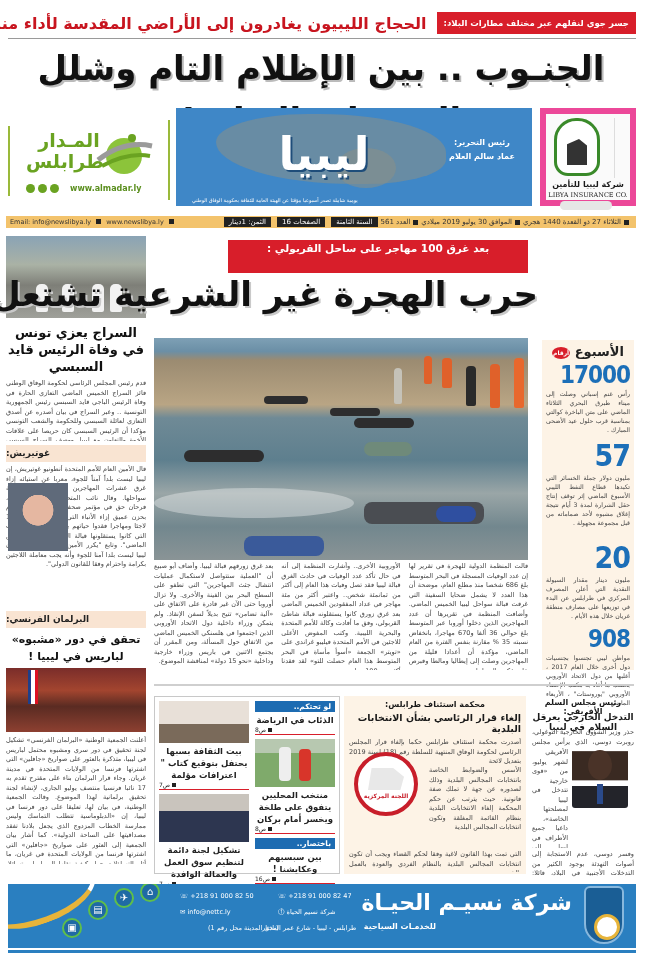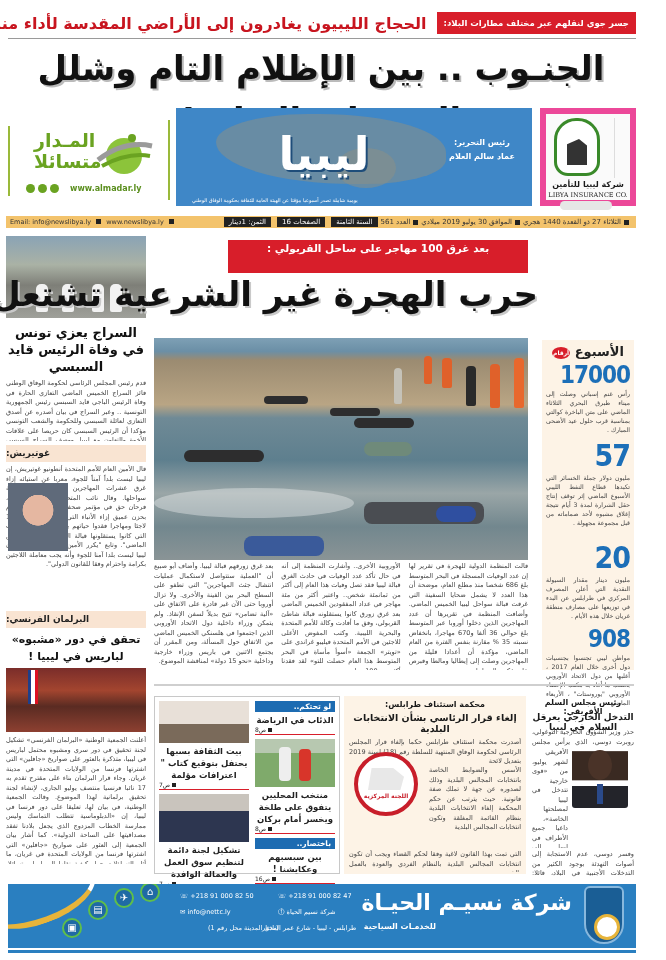--- a/index.html
+++ b/index.html
@@ -27,21 +27,21 @@
   #masthead { left: 176px; top: 108px; width: 356px; height: 98px; background: #3f87c7; overflow: hidden; }
   #map-shape { position: absolute; left: 40px; top: 6px; width: 230px; height: 70px; background: #8a8f86; opacity: 0.55; border-radius: 40% 55% 35% 60%; }
   #map-shape2 { position: absolute; left: 160px; top: 40px; width: 60px; height: 40px; background: #8a8f86; opacity: 0.55; border-radius: 50%; }
   #paper-name { position: absolute; left: 18px; top: 6px; width: 260px; height: 80px; color: #fff; font-size: 46px; font-weight: 900; text-align: center; line-height: 80px; text-shadow: 2px 2px 0 #1e4d7a; letter-spacing: -2px; }
   #editor-label { position: absolute; right: 10px; top: 30px; width: 80px; text-align: center; color: #fff; font-size: 8px; font-weight: bold; }
   #editor-name { position: absolute; right: 10px; top: 44px; width: 80px; text-align: center; color: #fff; font-size: 8px; font-weight: bold; }
   #paper-tagline { position: absolute; left: 16px; bottom: 3px; color: #fff; font-size: 5px; white-space: nowrap; }
 
   #almadar-ad { left: 8px; top: 120px; width: 162px; height: 80px; border-right: 2px solid #9ab93a; }
   #almadar-logo { position: absolute; left: 86px; top: 10px; width: 60px; height: 48px; }
-  #almadar-name { position: absolute; left: 26px; top: 10px; width: 70px; color: #6aa321; font-size: 19px; font-weight: bold; line-height: 21px; text-align: left; }
+  #almadar-name { position: absolute; left: 26px; top: 10px; width: 70px; color: #6aa321; font-size: 19px; font-weight: bold; line-height: 21px; text-align: center; }
   #almadar-url { position: absolute; left: 62px; top: 64px; color: #5b8f1f; font-size: 8px; font-weight: bold; direction: ltr; }
   .soc { position: absolute; top: 64px; width: 9px; height: 9px; border-radius: 50%; background: #6aa321; }
   #almadar-left-rule { left: 8px; top: 126px; width: 2px; height: 70px; background: #9ab93a; }
 
   
   #datebar { left: 6px; top: 216px; width: 630px; height: 12px; background: #f3c36c; display: flex; align-items: center; font-size: 7px; color: #333; white-space: nowrap; padding: 0 4px; }
   #datebar .blk { background: #222; color: #fff; padding: 0 5px; margin: 0 3px; height: 10px; line-height: 10px; font-size: 7px; }
   #datebar .sq { display: inline-block; width: 5px; height: 5px; background: #222; margin: 0 3px; }
   #datebar .links { margin-right: auto; color: #333; font-size: 6.5px; }
 
@@ -137,21 +137,21 @@
 
 <div id="almadar-ad" class="abs">
   <svg id="almadar-logo" viewBox="0 0 60 48">
     <ellipse cx="30" cy="26" rx="18" ry="18" fill="#8cc43a"></ellipse>
     <path d="M4 30 Q30 10 58 16" stroke="#9a9a9a" stroke-width="5" fill="none"></path>
     <path d="M8 36 Q34 22 56 26" stroke="#6aa321" stroke-width="4" fill="none"></path>
     <circle cx="38" cy="8" r="4" fill="#6aa321"></circle>
   </svg>
   <div id="almadar-name">
     <div>المـدار</div>
-    <div>متسائلا</div>
+    <div>طرابلس</div>
   </div>
   <div class="soc" style="left:18px;"></div>
   <div class="soc" style="left:30px;"></div>
   <div class="soc" style="left:42px;"></div>
   <div id="almadar-url">www.almadar.ly</div>
 </div>
 <div id="almadar-left-rule" class="abs"></div>
 
 <div id="datebar" class="abs">
   <span class="sq"></span>
@@ -259,21 +259,21 @@
     <div class="brief-hl" style="margin-top:2px;">منتخب المحليين يتفوق على طلخة ويخسر أمام بركان</div>
     <div class="pg"><span class="sq"></span><span>ص8</span></div>
     <div class="brief-tag" style="margin-top:4px;">باختصار..</div>
     <div class="brief-hl" style="margin-top:2px;">بين سبسبهم وعكايشنا !</div>
     <div class="pg"><span class="sq"></span><span>ص16</span></div>
   </div>
 </div>
 
 <div id="court" class="abs">
   <div style="text-align:center;font-size:8px;font-weight:bold;">محكمة استئناف طرابلس:</div>
-  <div style="text-align:center;font-size:9.5px;font-weight:900;margin-top:3px;">إلغاء قرار الرئاسي بشأن الانتخابات البلدية</div>
+  <div style="text-align:right;font-size:9.5px;font-weight:900;margin-top:3px;">إلغاء قرار الرئاسي بشأن الانتخابات البلدية</div>
   <div class="body-txt" style="margin-top:4px;height:28px;overflow:hidden;">أصدرت محكمة استئناف طرابلس حكما بإلغاء قرار المجلس الرئاسي لحكومة الوفاق المنتهية للسلطة رقم (18) لسنة 2019 بتعديل لائحة</div>
   <div class="body-txt" style="width:92px;height:84px;overflow:hidden;">الأسس والضوابط الخاصة بانتخابات المجالس البلدية وذلك لصدوره عن جهة لا تملك صفة قانونية. حيث يترتب عن حكم المحكمة إلغاء الانتخابات البلدية بنظام القائمة المغلقة وتكون انتخابات المجالس البلدية</div>
   <div class="body-txt" style="height:22px;overflow:hidden;">التي تمت بهذا القانون لاغية وفقا لحكم القضاء ويجب أن تكون انتخابات المجالس البلدية بالنظام الفردي والعودة بالعمل بالخصوص.</div>
   <div id="court-logo">
     <div class="inner"></div>
     <div class="lbl">اللجنة المركزية</div>
   </div>
 </div>
 
 <div id="peace-wrap" class="abs">

